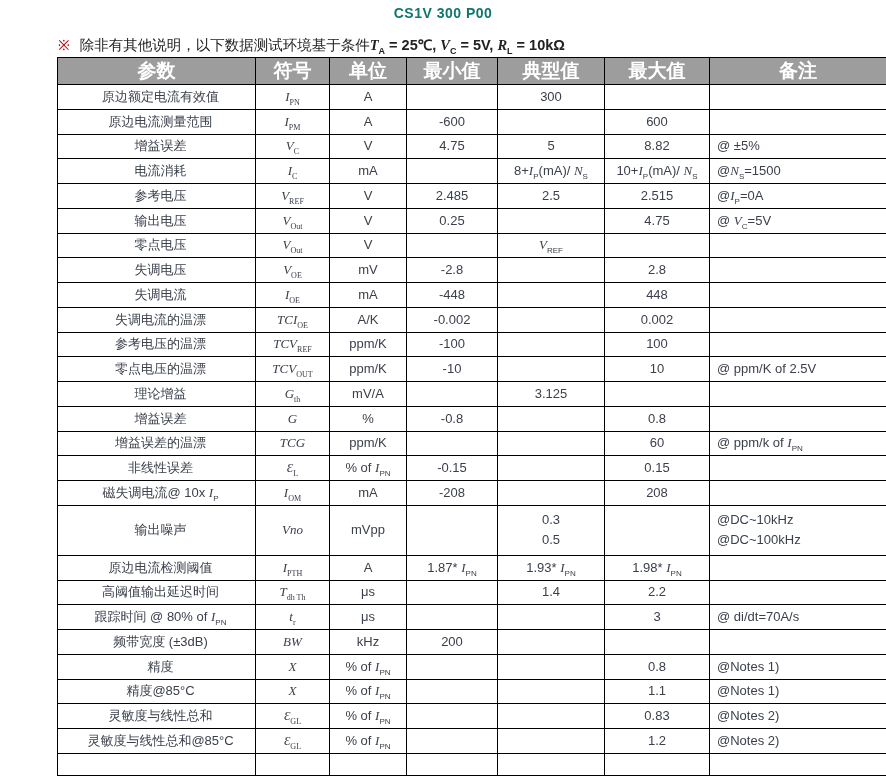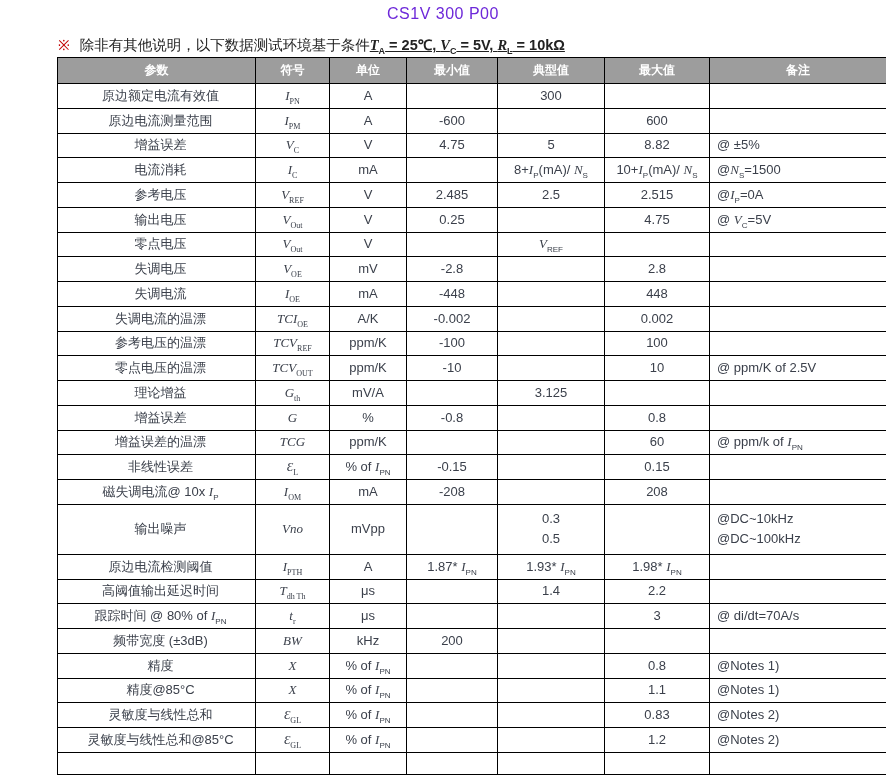--- a/index.html
+++ b/index.html
@@ -8,45 +8,45 @@
     position:relative;
     width:886px; height:782px;
     overflow:hidden;
     background:#fff;
     font-family:"Liberation Sans", sans-serif;
     color:#1c1c1c;
   }
   .doc-title {
     position:absolute; top:5px; left:0; width:100%;
     text-align:center;
-    font-size:16px; font-weight:normal; color:#6d28d9;
+    font-size:14px; font-weight:bold; color:#0f766e;
     letter-spacing:0.5px;
   }
   .note-line {
     position:absolute; left:58px; top:34px;
     font-size:14.5px; color:#222; white-space:nowrap;
   }
   .note-marker { color:#c00000; margin-right:10px; font-size:14px; }
-  .note-cond { font-weight:600;text-decoration:underline; }
+  .note-cond { font-weight:600; }
   .note-cond i, .note-line i { font-family:"Liberation Serif", serif; font-style:italic; }
   table.spec {
     position:absolute; left:57px; top:57px;
     border-collapse:collapse; table-layout:fixed;
     width:829px;
     background:#fff;
   }
   table.spec th, table.spec td {
     border:1px solid #000;
     overflow:hidden;
     vertical-align:middle;
   }
   table.spec th {
     background:var(--header-bg,#9d9d9d);
     color:var(--header-text,#ffffff);
-    font-size:12px; font-weight:bold;
+    font-size:19px; font-weight:bold;
     height:26px;
   }
   table.spec tr.single { height:24.75px; }
   table.spec tr.double { height:50px; }
   table.spec tr.stub   { height:22px; }
   table.spec td { font-size:13px; color:var(--value-text,#3b404b); line-height:1.55; }
   td.c-param { text-align:center; padding-left:8px; color:#1c1c1c; }
   td.c-sym   { text-align:center; font-style:italic; font-family:"Liberation Serif", serif; font-size:13.5px; }
   td.c-unit  { text-align:center; }
   td.c-val   { text-align:center; }

